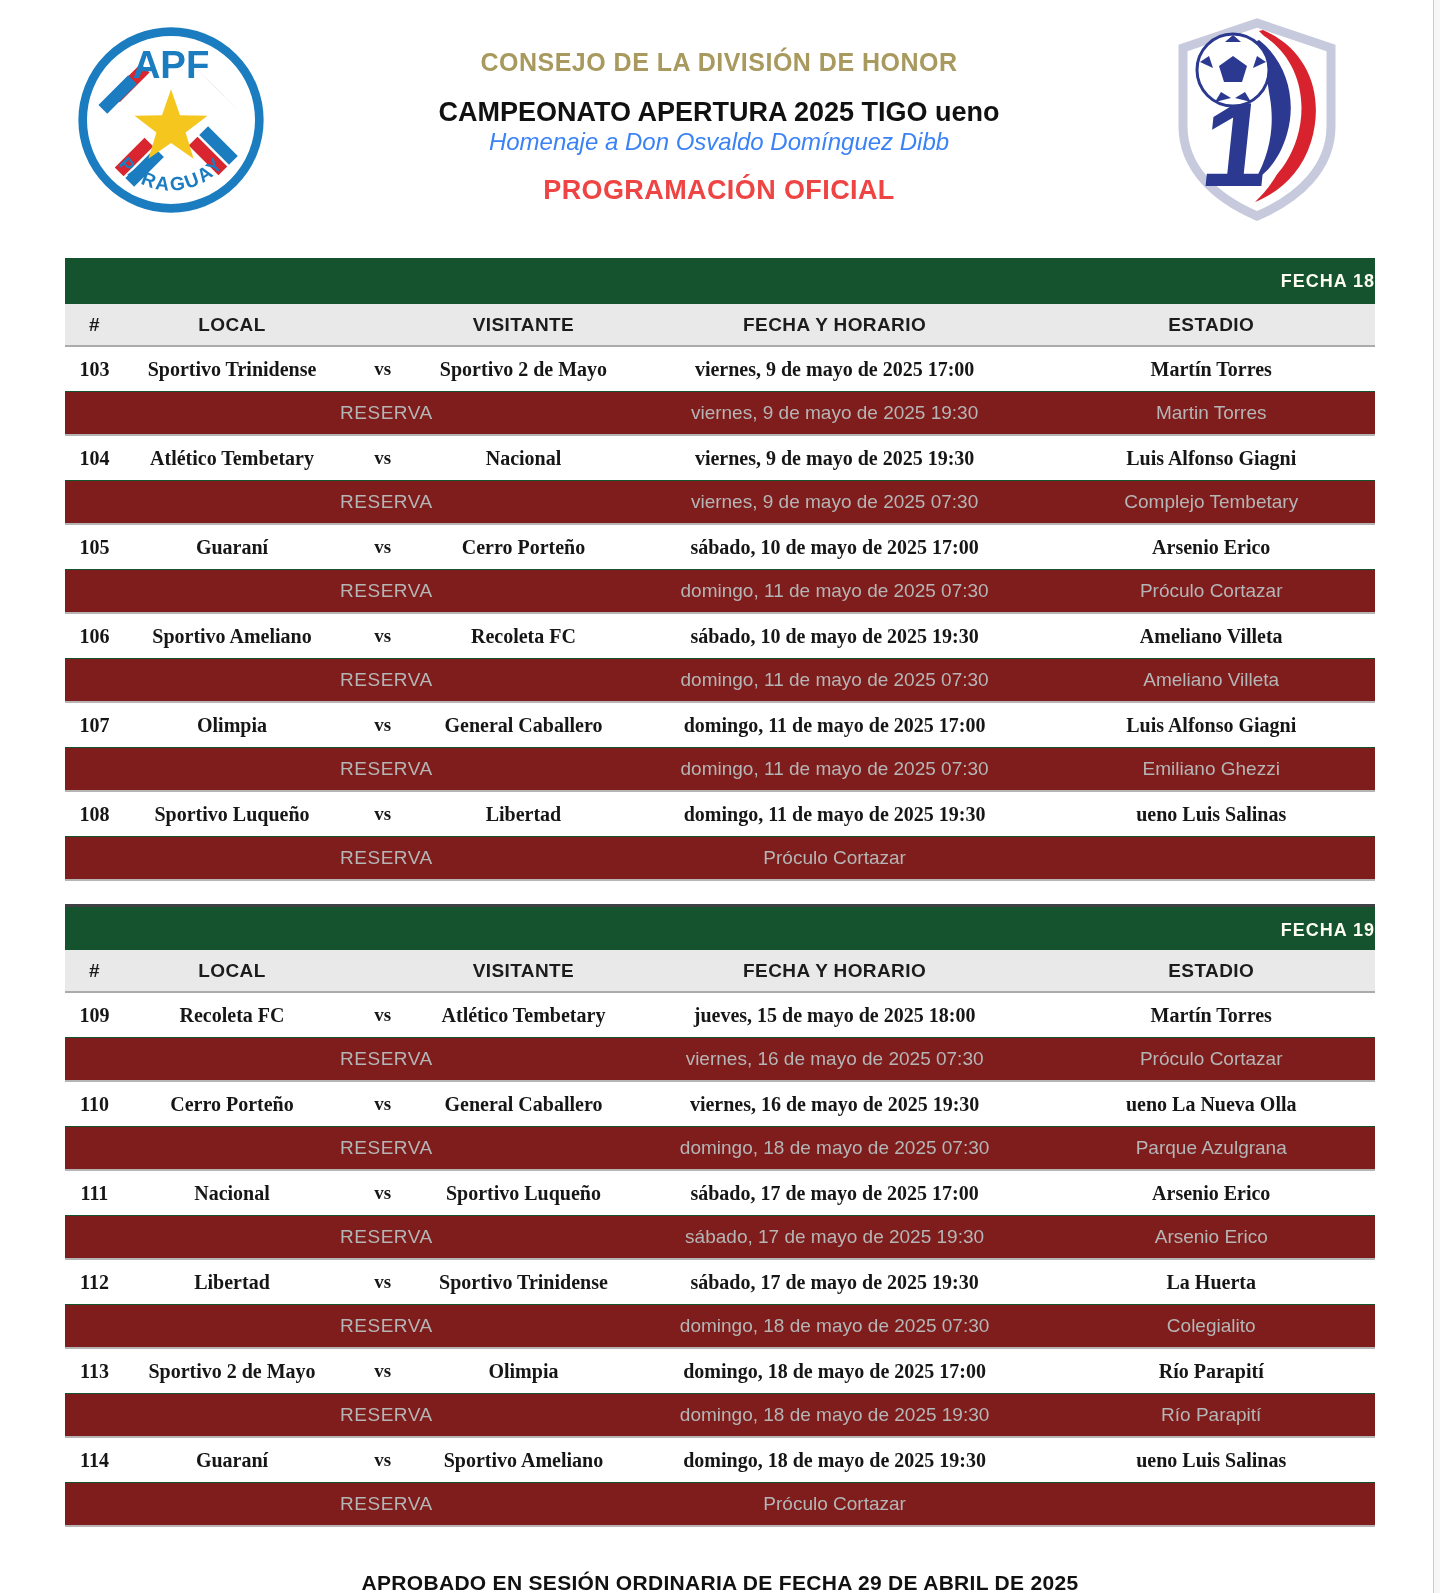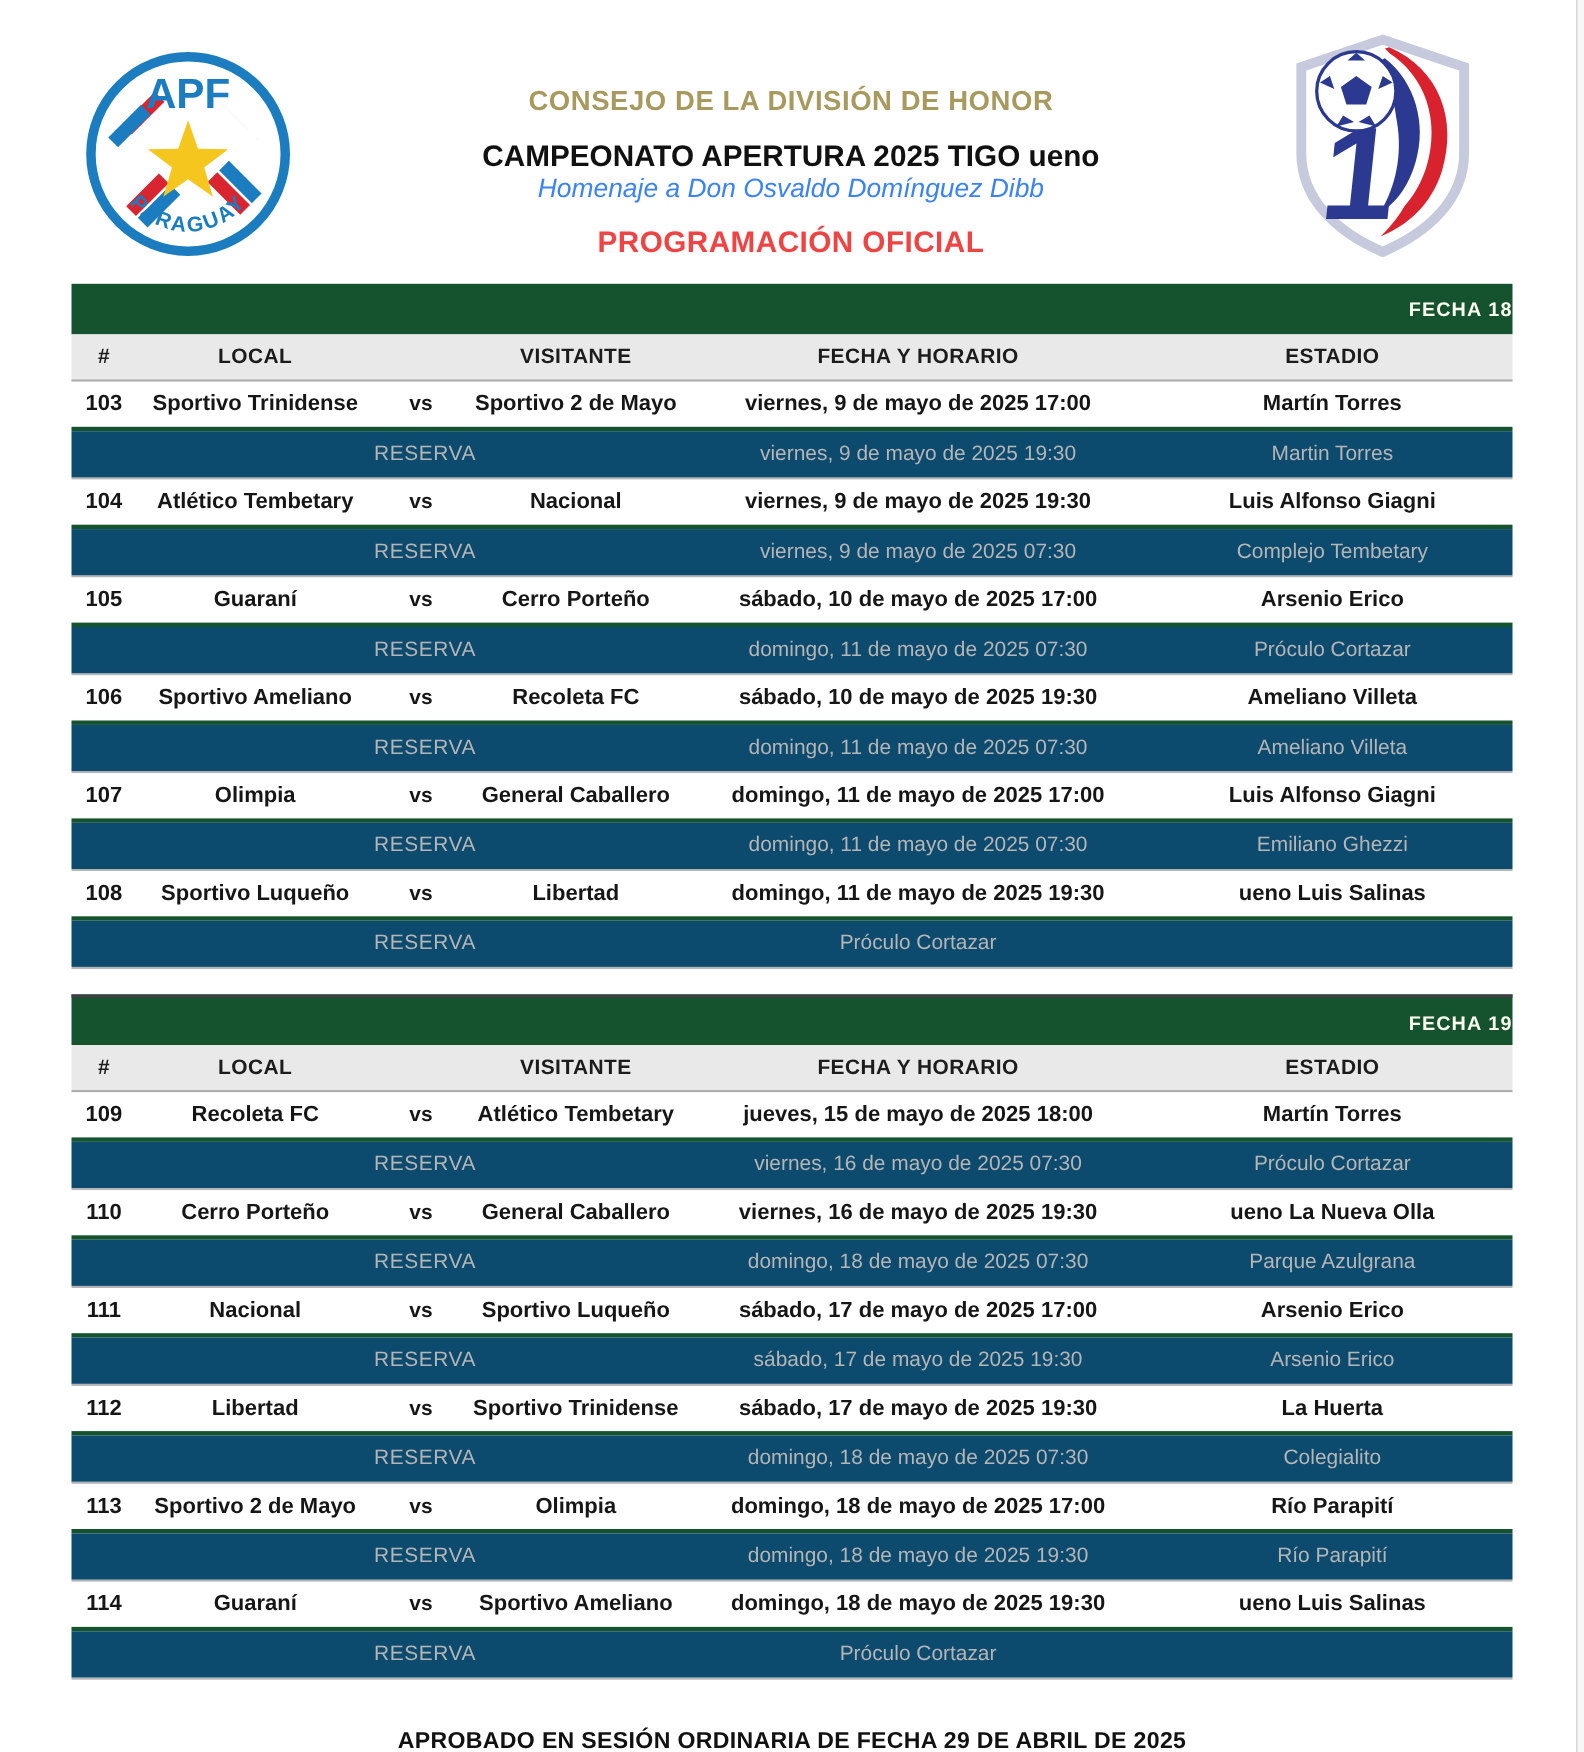--- a/index.html
+++ b/index.html
@@ -12,21 +12,21 @@
     overflow: hidden;
   }
   .edge-strip {
     position: absolute; top: 0; right: 0; width: 7px; height: 100%;
     background: #f7f7f8; border-left: 1px solid #cccccc;
   }
   .page { padding: 0 65px; }
 
   
   .doc-header {
-    display: flex; align-items: flex-end; justify-content: space-between;
+    display: flex; align-items: flex-start; justify-content: space-between;
     padding-top: 18px; height: 236px;
   }
   .logo-left { width: 192px; height: 192px; margin-left: 10px; margin-top: 6px; flex: 0 0 auto; }
   .logo-right { width: 172px; height: 205px; margin-right: 32px; flex: 0 0 auto; }
   .title-block { flex: 1 1 auto; text-align: center; padding-top: 30px; }
   .doc-title {
     font-size: 25px; font-weight: 800; color: #A89A5E; letter-spacing: 0.5px;
   }
   .doc-subtitle {
     margin-top: 20px; font-size: 27px; font-weight: 700; color: #111111;
@@ -54,25 +54,25 @@
     align-items: center; text-align: center;
   }
   .col-header {
     background: #E9E9E9; height: 43px;
     font-weight: 700; font-size: 19px; letter-spacing: 0.4px; color: #1c1c1c;
     border-bottom: 2px solid #ABABAB;
   }
   .match-block { border-bottom: 2px solid #B5B5B5; }
   .main-row {
     height: 45px; font-weight: 700; font-size: 20px; color: #161616;
-    border-bottom: 4px solid #14532d; background: #ffffff;
+    border-bottom: 1px solid #14532d; background: #ffffff; font-family: Liberation Serif, serif;
   }
   .main-row .cell-vs { font-size: 19px; }
   .reserva-row {
-    height: 42px; font-size: 19px; font-weight: 400; color: #B5B5B5; background: #0c4a6e;
+    height: 42px; font-size: 19px; font-weight: 400; color: #B5B5B5; background: #7f1d1d;
   }
   .reserva-row .cell-vs { letter-spacing: 0.5px; }
 
   
   .doc-footer {
     margin-top: 44px; text-align: center;
     font-size: 21px; font-weight: 700; color: #111111; letter-spacing: 0.3px;
   }
 </style>
 </head>

